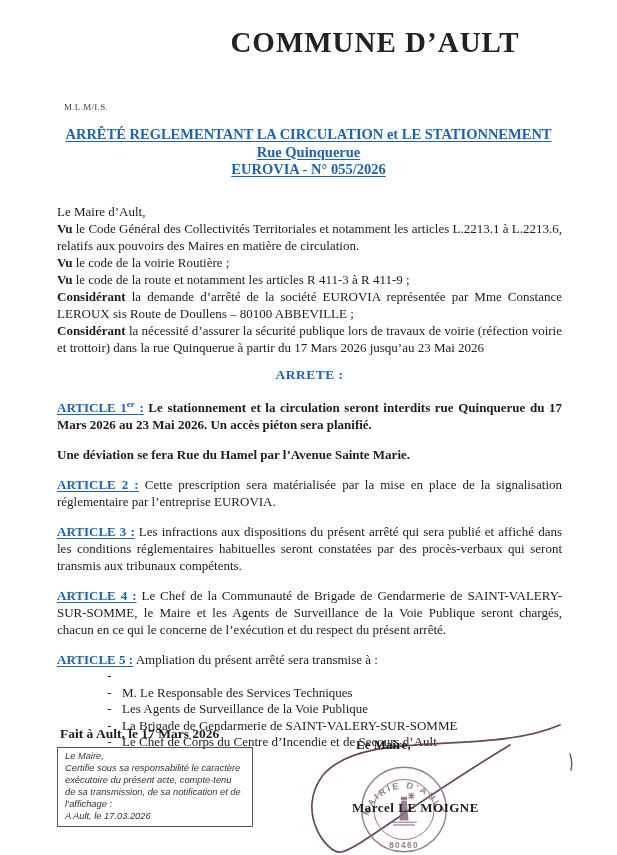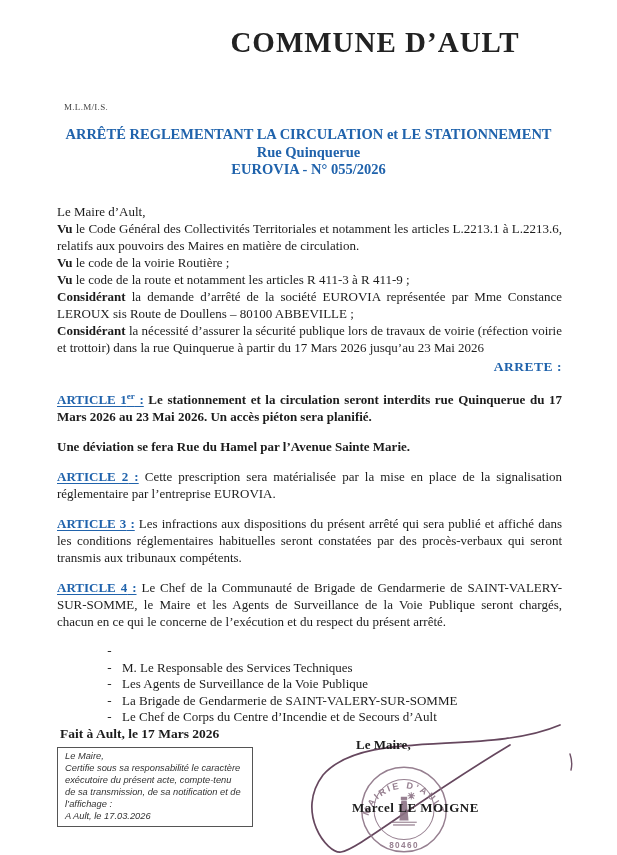--- a/index.html
+++ b/index.html
@@ -27,34 +27,34 @@
     font-family:"Liberation Serif","DejaVu Serif",serif;
   }
   .commune-subtitle{font-size:10px;font-style:italic;color:#333;margin-top:3px;}
 
   .ref-initials{position:absolute;left:64px;top:102px;font-size:9px;color:#444;letter-spacing:.3px;}
 
   
   .doc-title{position:absolute;left:0;right:0;top:126px;text-align:center;}
   .doc-title div{
     color:var(--heading-blue);font-weight:bold;font-size:14.5px;line-height:17.5px;
-    text-underline-offset:2px;
+    text-decoration:underline;text-underline-offset:2px;
   }
 
   
   .content{
     position:absolute;left:57px;top:203px;width:505px;
     font-size:13px;line-height:17px;text-align:justify;
   }
   .para{margin:0;}
   .mb{margin-bottom:13px;}
   b,.bold{font-weight:bold;}
   .arrete-heading{
-    text-align:right;color:var(--heading-blue);font-weight:bold;
-    font-size:13.5px;margin:2px 0 13px 0;letter-spacing:.5px;
+    text-align:center;color:var(--heading-blue);font-weight:bold;
+    font-size:13.5px;margin:10px 0 13px 0;letter-spacing:.5px;
   }
   .art-label{
     color:var(--heading-blue);font-weight:bold;
     text-decoration:underline;text-underline-offset:2px;
   }
   .art-label sup{font-size:9px;}
   .list{margin-top:0;}
   .li{display:flex;line-height:16.5px;text-align:left;}
   .li .dash{width:25px;text-align:center;margin-left:40px;flex:0 0 auto;}
 
@@ -116,20 +116,24 @@
     <p class="para mb">
       <span class="art-label"><span>ARTICLE 3</span><span> :</span></span>
       <span>Les infractions aux dispositions du présent arrêté qui sera publié et affiché dans les conditions réglementaires habituelles seront constatées par des procès-verbaux qui seront transmis aux tribunaux compétents.</span>
     </p>
 
     <p class="para mb">
       <span class="art-label"><span>ARTICLE 4</span><span> :</span></span>
       <span>Le Chef de la Communauté de Brigade de Gendarmerie de SAINT-VALERY-SUR-SOMME, le Maire et les Agents de Surveillance de la Voie Publique seront chargés, chacun en ce qui le concerne de l’exécution et du respect du présent arrêté.</span>
     </p>
 
+    <p class="para">
+      <span class="art-label"><span>ARTICLE 5</span><span> :</span></span>
+      <span>Ampliation du présent arrêté sera transmise à :</span>
+    </p>
     <div class="list">
       <div class="li">
           <span class="dash">-</span>
         </div>
       <div class="li">
           <span class="dash">-</span>
           <span>M. Le Responsable des Services Techniques</span>
         </div>
       <div class="li">
           <span class="dash">-</span>

